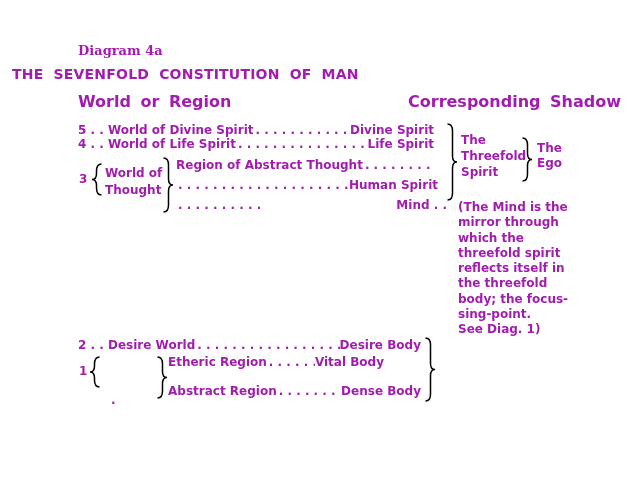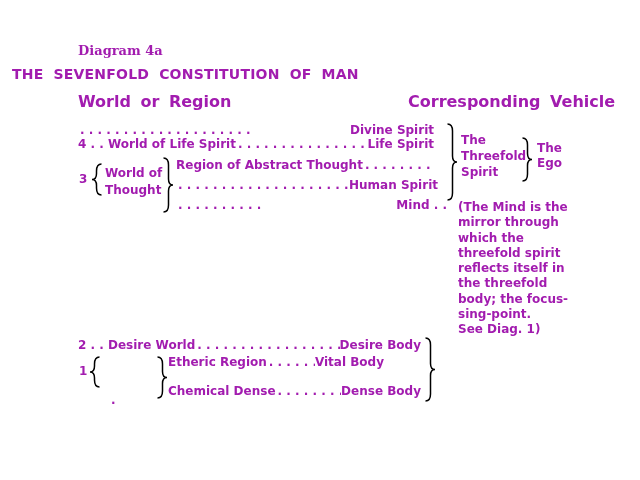--- a/index.html
+++ b/index.html
@@ -21,23 +21,24 @@
   .brace svg{display:block;}
 </style>
 </head>
 <body>
 
 <div class="canvas">
 
   <div class="abs serif" style="left:78px;top:44px">Diagram 4a</div>
   <div class="abs title">THE SEVENFOLD CONSTITUTION OF MAN</div>
   <div class="abs colhead" style="left:78px;top:95px">World or Region</div>
-  <div class="abs colhead" style="left:408px;top:95px">Corresponding Vehicle</div>
+  <div class="abs colhead" style="left:408px;top:95px">Corresponding Shadow</div>
 
   <div class="dotrow" style="left:78px;top:124px;width:356px">
+    <span>5 . . World of Divine Spirit</span>
     <span class="leader">. . . . . . . . . . . . . . . . . . . .</span>
     <span>Divine Spirit</span>
   </div>
 
   <div class="dotrow" style="left:78px;top:138px;width:356px">
     <span>4 . . World of Life Spirit</span>
     <span class="leader">. . . . . . . . . . . . . . . . . . . . .</span>
     <span>Life Spirit</span>
   </div>
 
@@ -111,21 +112,21 @@
         <path d="M3.5,1 C8,1 8.5,5 8.5,8 L8.5,15.5 C8.5,19.5 9.5,21.5 13,21.5 C9.5,21.5 8.5,23.5 8.5,27.5 L8.5,35 C8.5,38 8,42 3.5,42" fill="none" stroke="#000" stroke-width="1.5"></path>
       </svg>
     </div>
 
   <div class="dotrow" style="left:168px;top:356px;width:216px">
     <span>Etheric Region</span>
     <span class="leader">. . . . . . . . . . . . . .</span>
     <span>Vital Body</span>
   </div>
   <div class="dotrow" style="left:168px;top:385px;width:253px">
-    <span>Chemical Dense</span>
+    <span>Abstract Region</span>
     <span class="leader">. . . . . . . . . . . . .</span>
     <span>Dense Body</span>
   </div>
 
   <div class="brace" style="left:422px;top:337px">
       <svg width="14" height="65" viewBox="0 0 14 65">
         <path d="M3.5,1 C8,1 8.5,5 8.5,8 L8.5,26.5 C8.5,30.5 9.5,32.5 13,32.5 C9.5,32.5 8.5,34.5 8.5,38.5 L8.5,57 C8.5,60 8,64 3.5,64" fill="none" stroke="#000" stroke-width="1.5"></path>
       </svg>
     </div>
 

